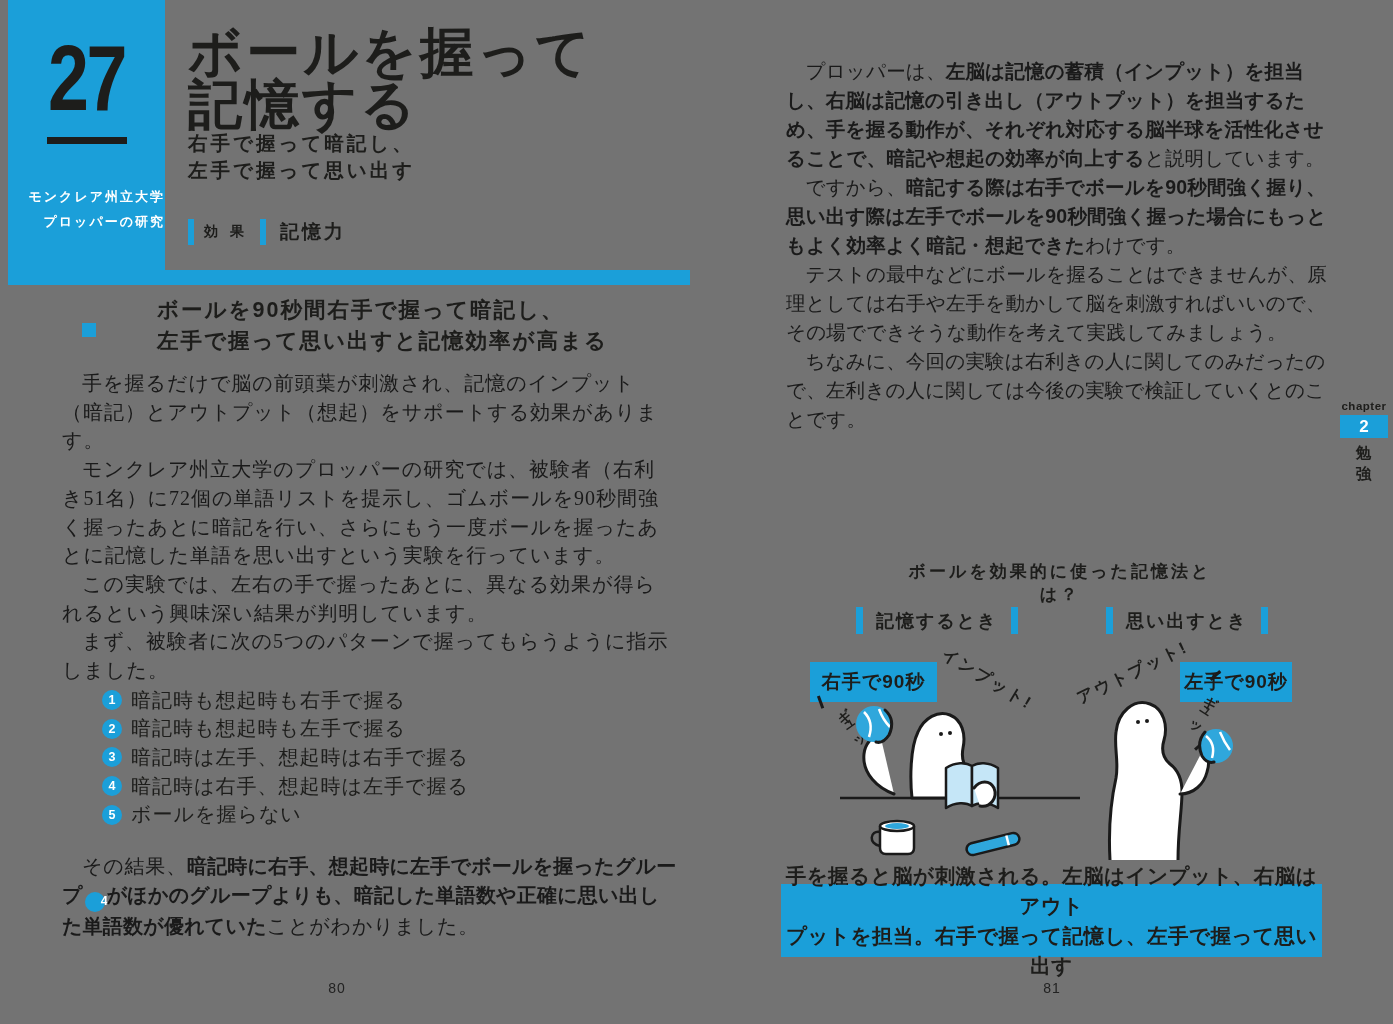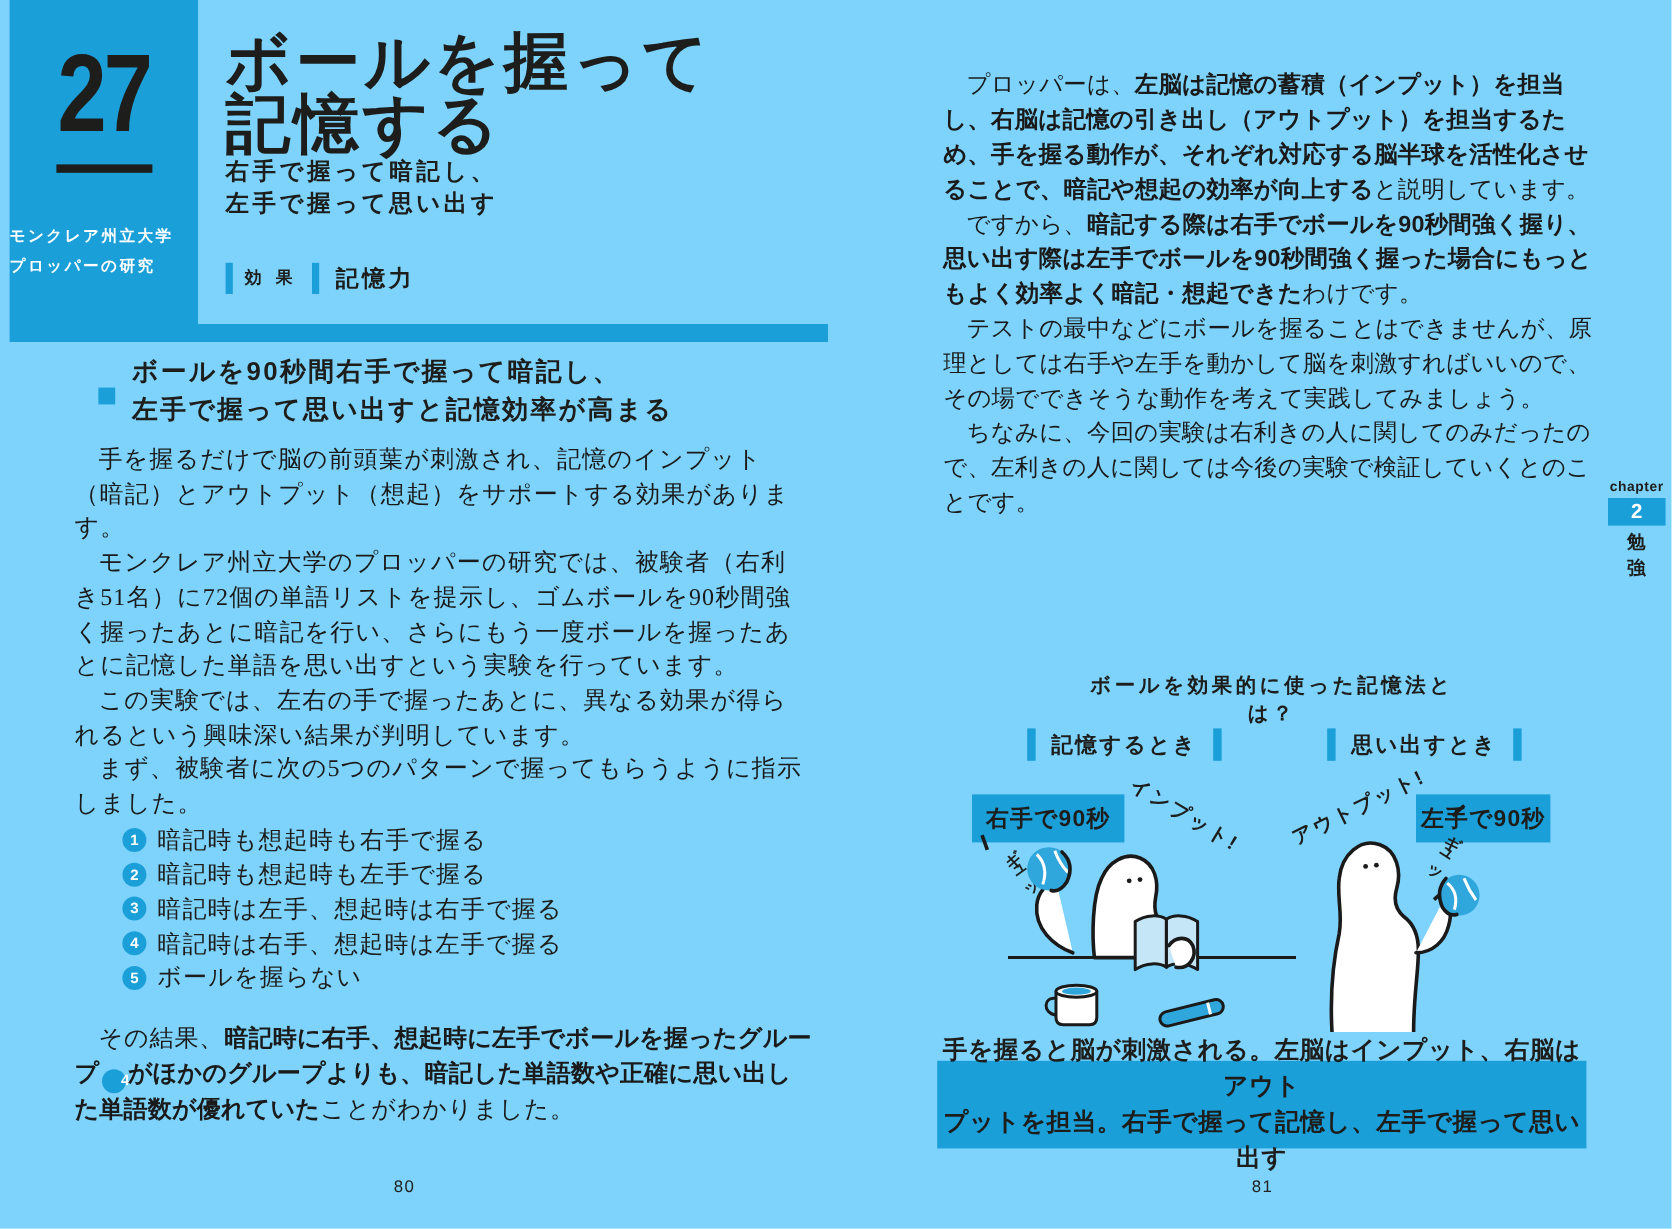--- a/index.html
+++ b/index.html
@@ -3,41 +3,41 @@
 <meta charset="utf-8">
 <style>
   :root{
     --blue:#1b9fd9;
     --ink:#1d1d1b;
     --gothic:"Liberation Sans","DejaVu Sans",sans-serif;
     --mincho:"Liberation Serif","DejaVu Serif",serif;
   }
   *{margin:0;padding:0;box-sizing:border-box;}
   html,body{background:#ffffff;}
-  .spread{position:relative;width:1393px;height:1024px;background:#7dd3fc;overflow:hidden;color:var(--ink);}
+  .spread{position:relative;width:1393px;height:1024px;background:#737373;overflow:hidden;color:var(--ink);}
 
   
   .blue-col{position:absolute;left:8px;top:0;width:157px;height:270px;background:var(--blue);}
   .big-num{margin-top:30px;text-align:center;font-family:var(--gothic);font-weight:900;font-size:92px;line-height:1.05;letter-spacing:-3px;color:var(--ink);transform:scaleX(.8);}
   .num-underline{width:80px;height:7px;background:var(--ink);margin:10px auto 0;}
-  .org{position:absolute;left:0;top:184px;width:100%;text-align:left;color:#fff;font-family:var(--gothic);font-weight:700;font-size:13px;line-height:25px;letter-spacing:2px;white-space:pre-line;}
+  .org{position:absolute;left:0;top:184px;width:100%;text-align:right;color:#fff;font-family:var(--gothic);font-weight:700;font-size:13px;line-height:25px;letter-spacing:2px;white-space:pre-line;}
   .blue-bar{position:absolute;left:8px;top:270px;width:682px;height:15px;background:var(--blue);}
 
   .title-block{position:absolute;left:188px;top:26px;}
   .main-title{font-family:var(--gothic);font-weight:900;font-size:54px;line-height:52px;letter-spacing:3px;white-space:pre-line;color:var(--ink);}
   .sub-title{font-family:var(--gothic);font-weight:800;font-size:19.5px;line-height:27px;letter-spacing:3px;white-space:pre-line;}
   .effect-row{margin-top:35px;display:flex;align-items:center;}
   .vbar{width:6px;height:26px;background:var(--blue);flex:none;}
   .eff-label{font-family:var(--gothic);font-weight:700;font-size:14px;letter-spacing:4px;margin:0 12px 0 10px;}
   .eff-value{font-family:var(--gothic);font-weight:800;font-size:19px;letter-spacing:3px;margin-left:14px;}
 
   
   .section-heading{position:absolute;left:82px;top:295px;display:flex;}
   .blue-square{width:14px;height:14px;background:var(--blue);margin-top:28px;margin-right:14px;flex:none;}
-  .section-heading h3{font-family:var(--gothic);font-weight:800;font-size:21.5px;line-height:30.5px;letter-spacing:2px;white-space:pre-line;}
+  .section-heading h3{font-family:var(--gothic);font-weight:800;font-size:21.5px;line-height:30.5px;letter-spacing:2px;white-space:pre-line;margin-left:47px;}
 
   .body-text{position:absolute;font-family:var(--mincho);color:#1a1a1a;}
   .body-text p{text-indent:1em;}
   .left-body{left:62px;top:369px;width:614px;font-size:20px;line-height:28.7px;letter-spacing:1px;}
   .right-body{left:786px;top:57px;width:545px;font-size:19.5px;line-height:29px;letter-spacing:0.2px;}
   .gb{font-family:var(--gothic);font-weight:700;letter-spacing:0.2px;}
 
   .pattern-list{position:absolute;left:102px;top:686px;list-style:none;}
   .pattern-list li{display:flex;align-items:center;height:28.6px;}
   .lnum{display:inline-flex;width:20px;height:20px;border-radius:50%;background:var(--blue);color:#fff;font-family:var(--gothic);font-weight:700;font-size:12.5px;align-items:center;justify-content:center;margin-right:9px;flex:none;}

